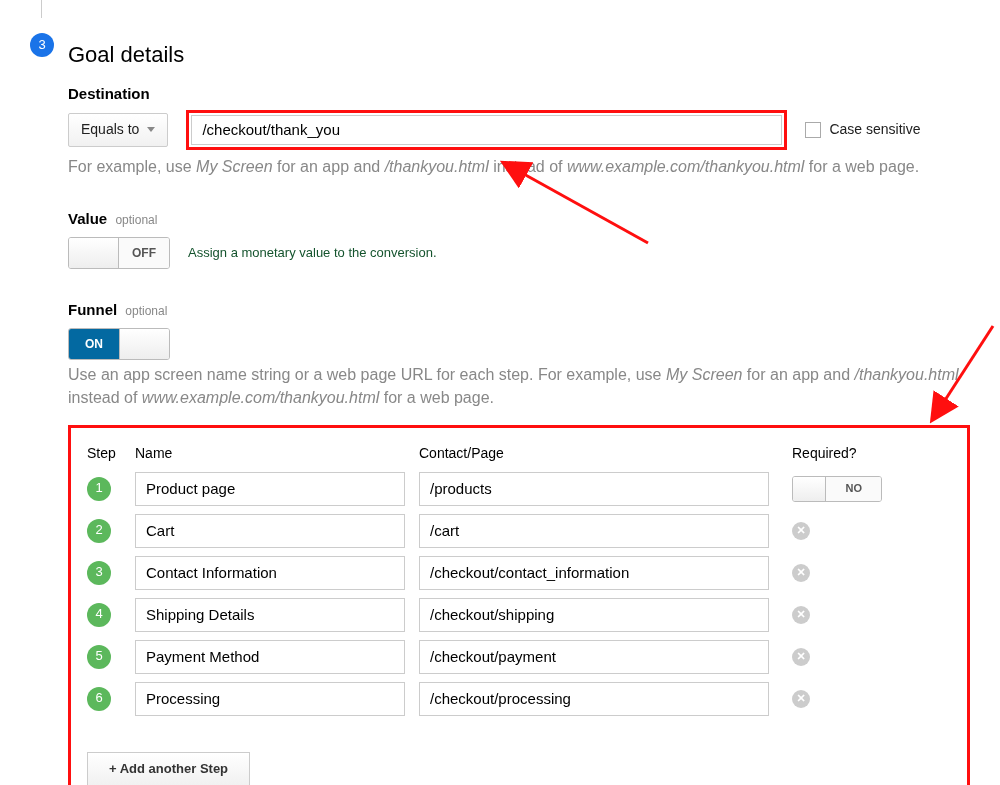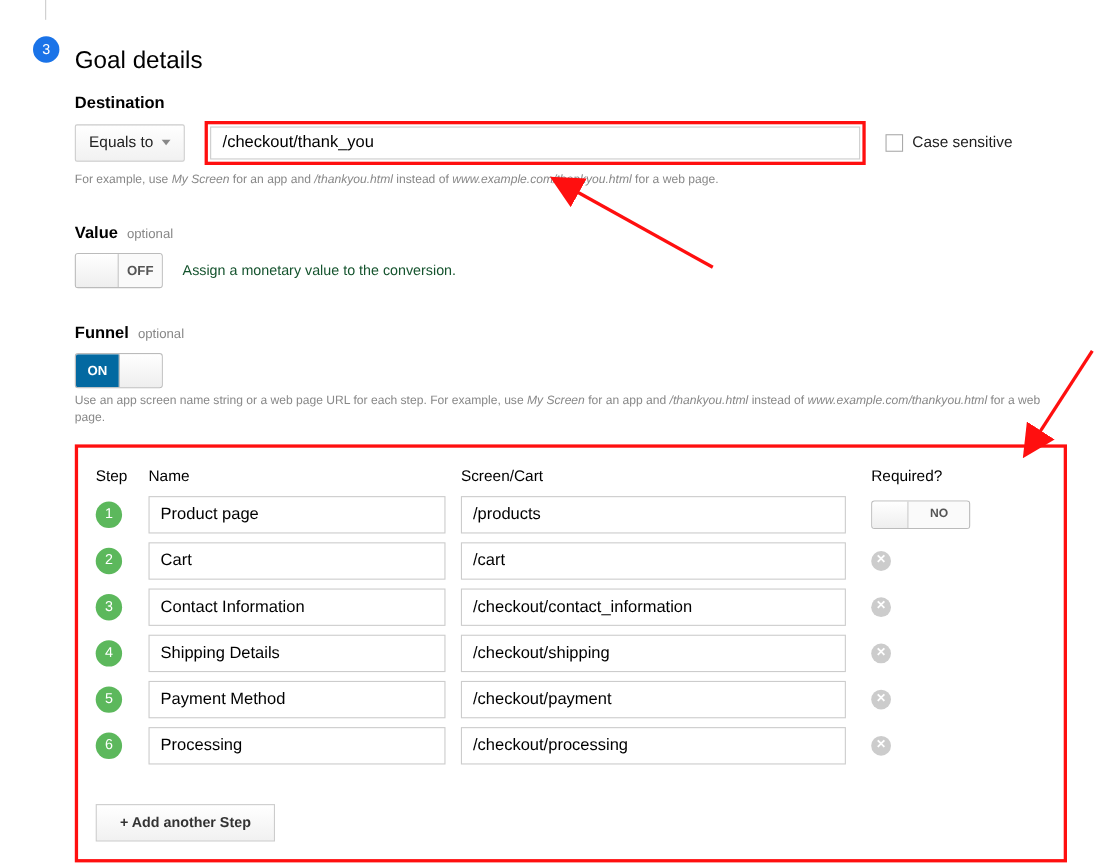--- a/index.html
+++ b/index.html
@@ -105,28 +105,28 @@
     gap: 8px;
   }
   .fake-checkbox {
     width: 16px;
     height: 16px;
     border: 1px solid #aaa;
     background: #fff;
     cursor: pointer;
   }
   .hint {
-    font-size: 11px;
+    font-size: 16px;
     color: #888;
     margin-top: 4px;
   }
   .hint i { font-style: italic; color:#888; }
   .value-block { margin-top: 30px; }
   .toggle {
-    width: 80px;
+    width: 102px;
     height: 32px;
     border: 1px solid #bbb;
     border-radius: 3px;
     display: flex;
     overflow: hidden;
     background: #fff;
     cursor: pointer;
   }
   .toggle .half {
     width: 50%;
@@ -314,21 +314,21 @@
           <path d="M0,0 L10,5 L0,10 Z" fill="#ff0f0f"></path>
         </marker>
       </defs>
       <line x1="85" y1="5" x2="30" y2="90" stroke="#ff0f0f" stroke-width="3" marker-end="url(#ah2)"></line>
     </svg>
 
     <div class="steps-box">
       <div class="steps-header">
         <div class="col-step">Step</div>
         <div class="col-name">Name</div>
-        <div class="col-page">Screen/Cart</div>
+        <div class="col-page">Contact/Page</div>
         <div class="col-req">Required?</div>
       </div>
       <div id="steps-rows">
           <div class="step-row">
             <div class="col-step">
               <div class="step-circle-green">1</div>
             </div>
             <div class="col-name"><input class="step-input" value="Product page" style=""></div>
             <div class="col-page"><input class="step-input" value="/products" style=""></div>
             <div class="col-req">

